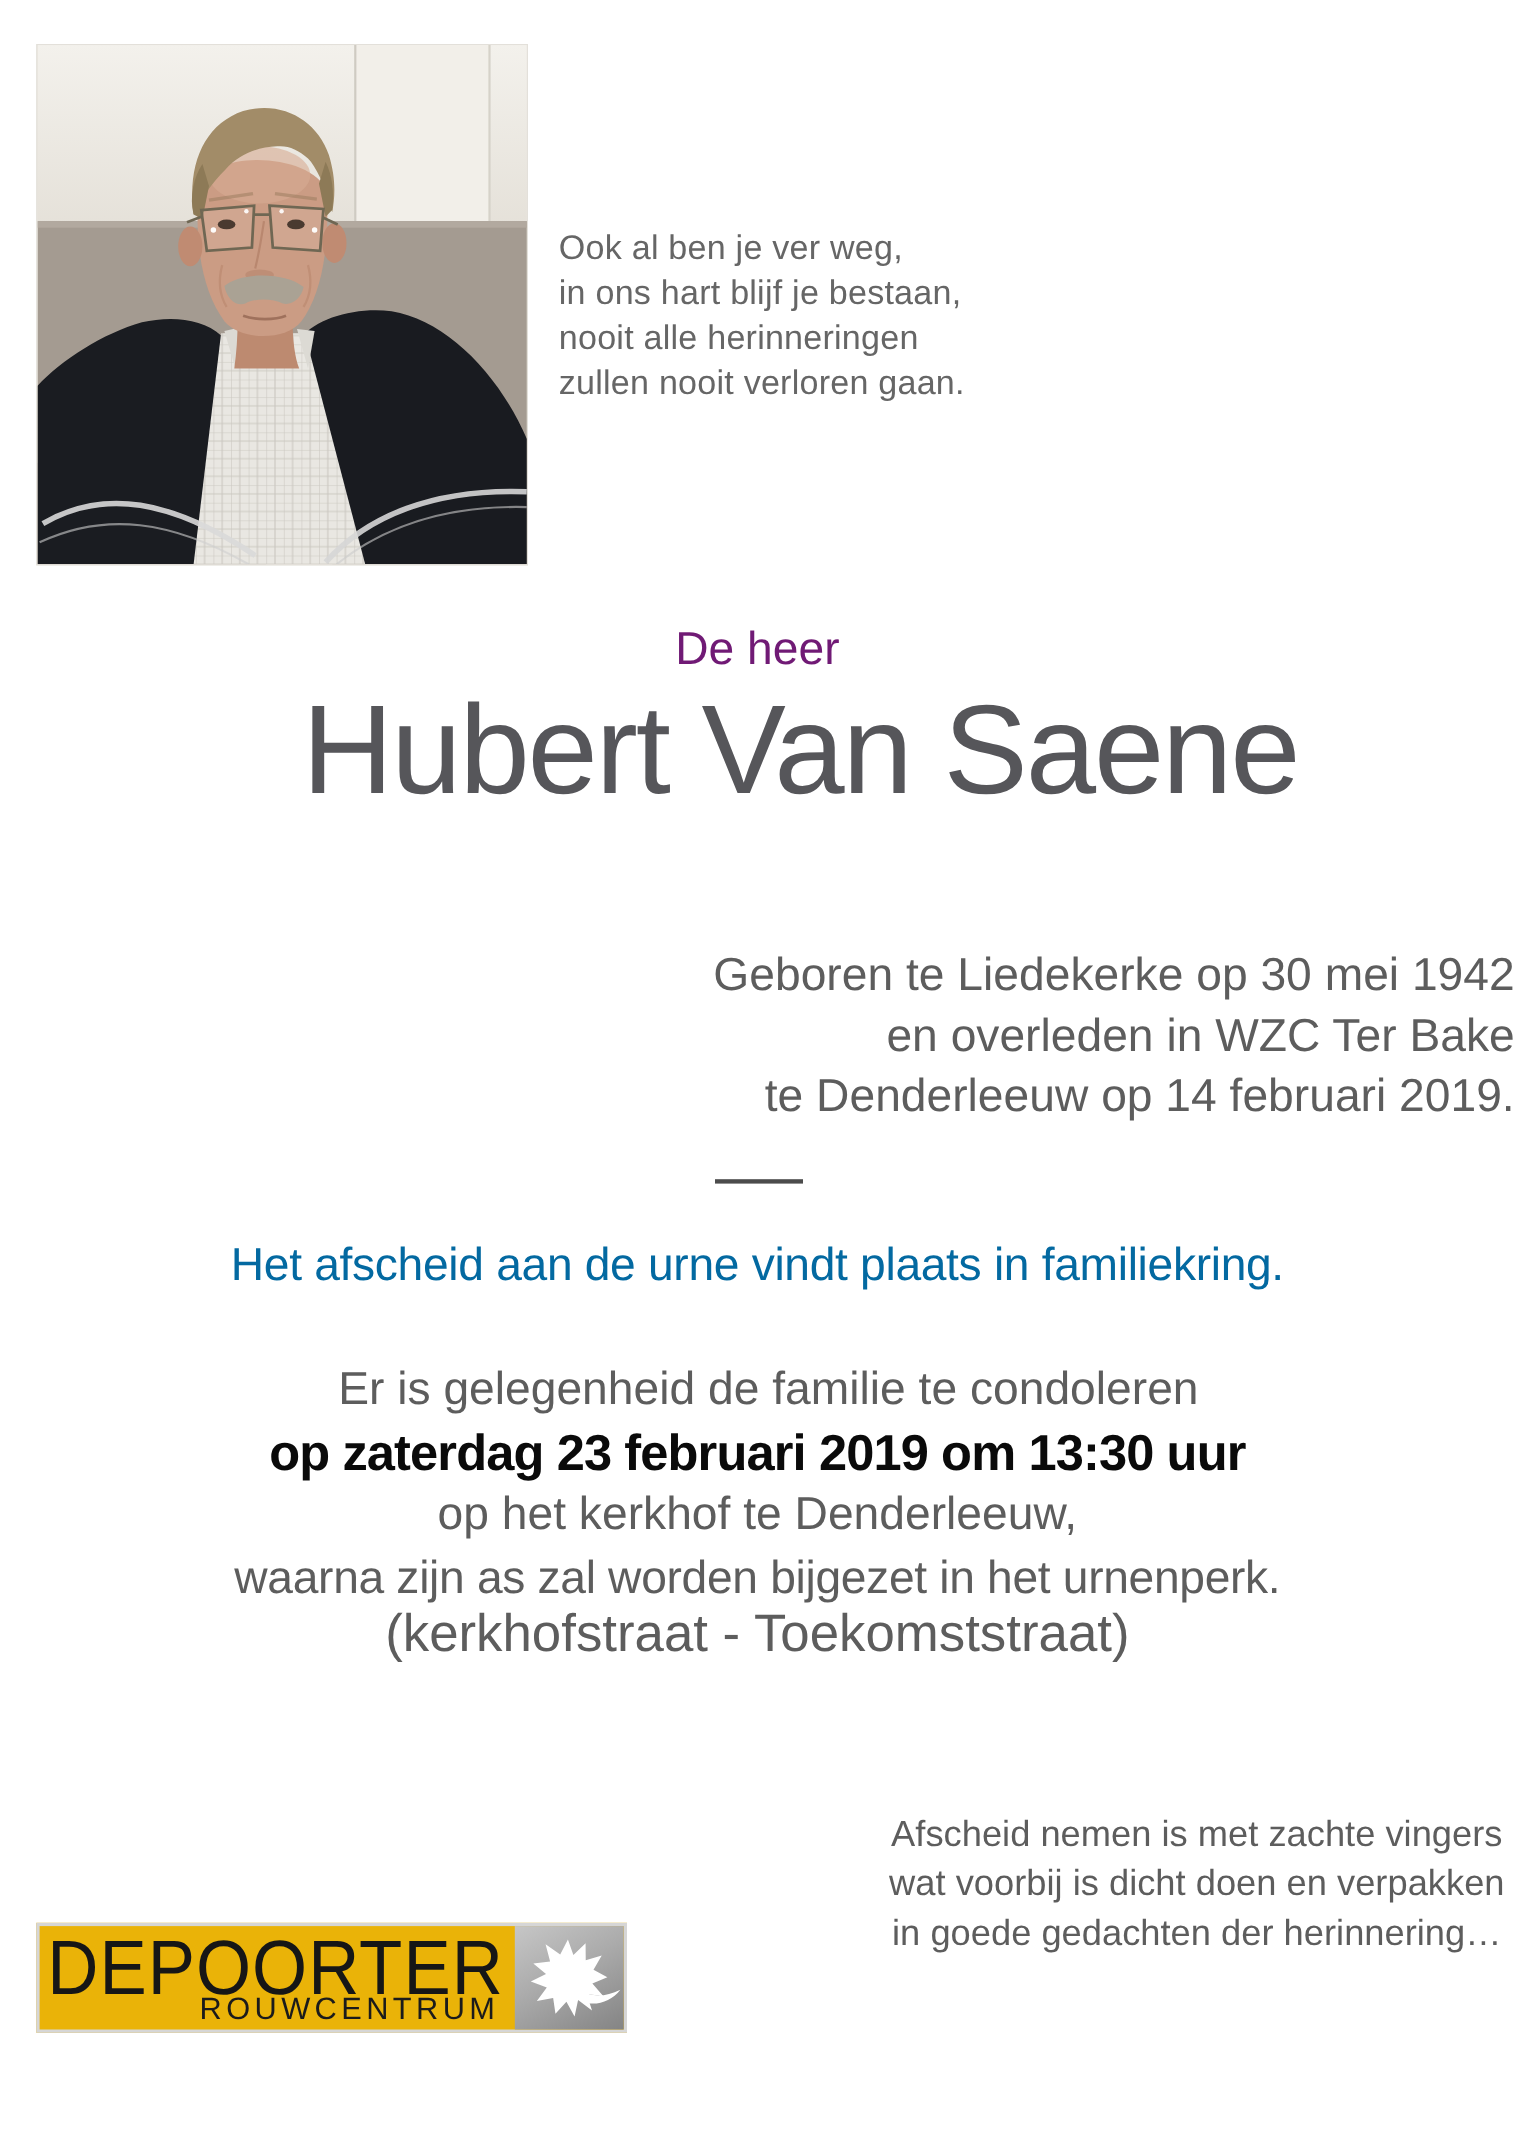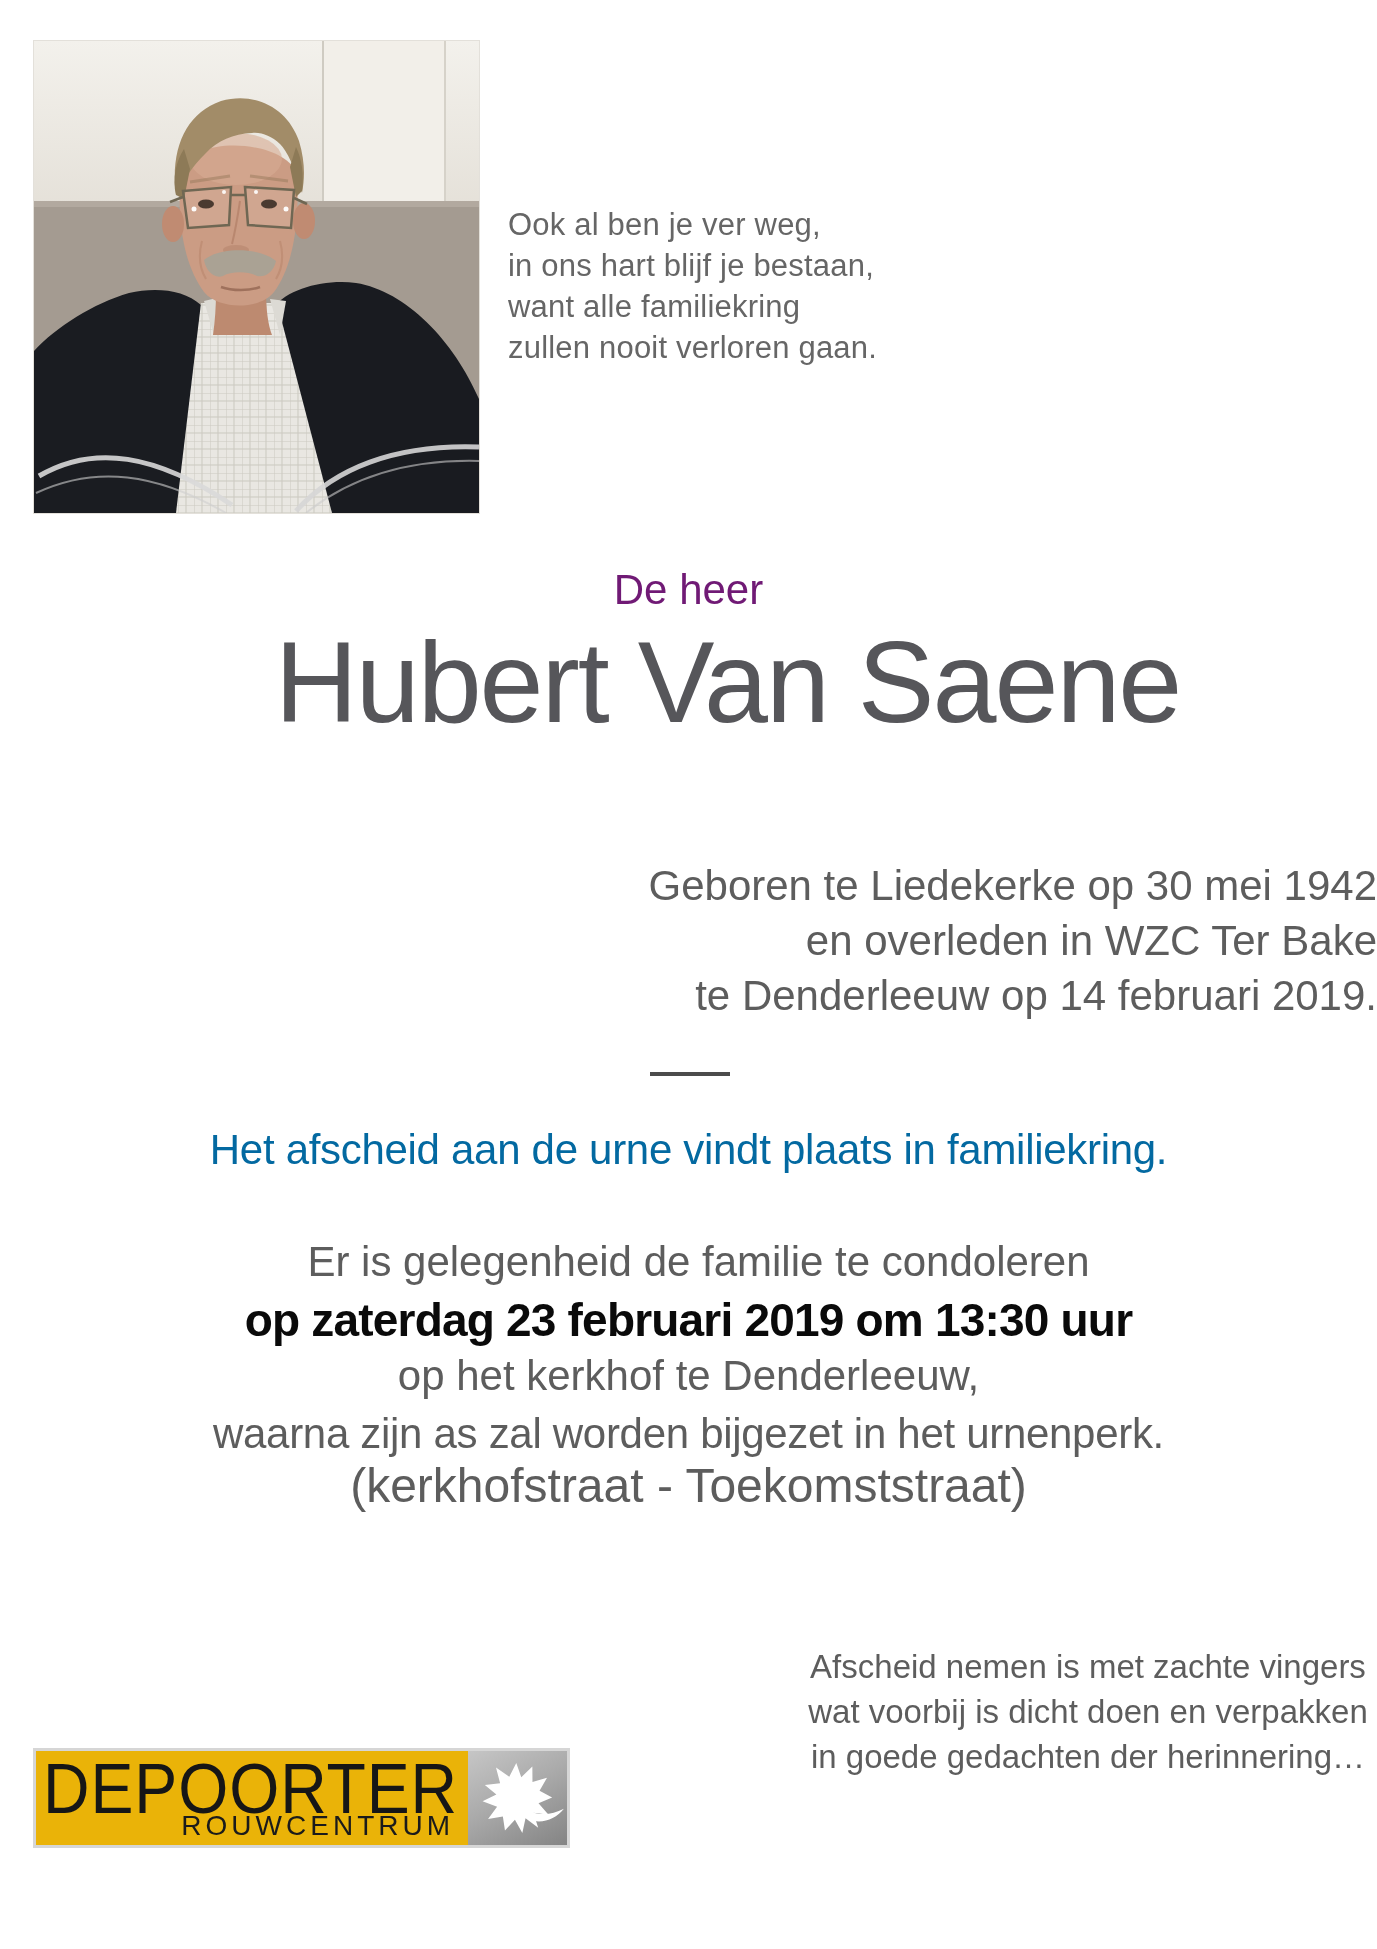--- a/index.html
+++ b/index.html
@@ -150,21 +150,21 @@
 
     <path d="M170,219 C185,206 226,206 242,220 C240,230 232,237 223,235 C214,230 197,230 189,235 C180,238 172,230 170,219 Z" fill="#aaa294"></path>
 
     <path d="M187,246 C198,250 216,250 226,246" stroke="#936753" stroke-width="2.5" opacity="0.8" fill="none"></path>
   </svg>
 </div>
 
 <div class="abs poem">
   <div>Ook al ben je ver weg,</div>
   <div>in ons hart blijf je bestaan,</div>
-  <div>want alle familiekring</div>
+  <div>nooit alle herinneringen</div>
   <div>zullen nooit verloren gaan.</div>
 </div>
 
 <div class="abs centered honorific">De heer</div>
 <div class="abs centered deceased-name">Hubert Van Saene</div>
 
 <div class="abs centered life">
   <div>Geboren te Liedekerke op 30 mei 1942</div>
   <div>en overleden in WZC Ter Bake</div>
   <div>te Denderleeuw op 14 februari 2019.</div>

